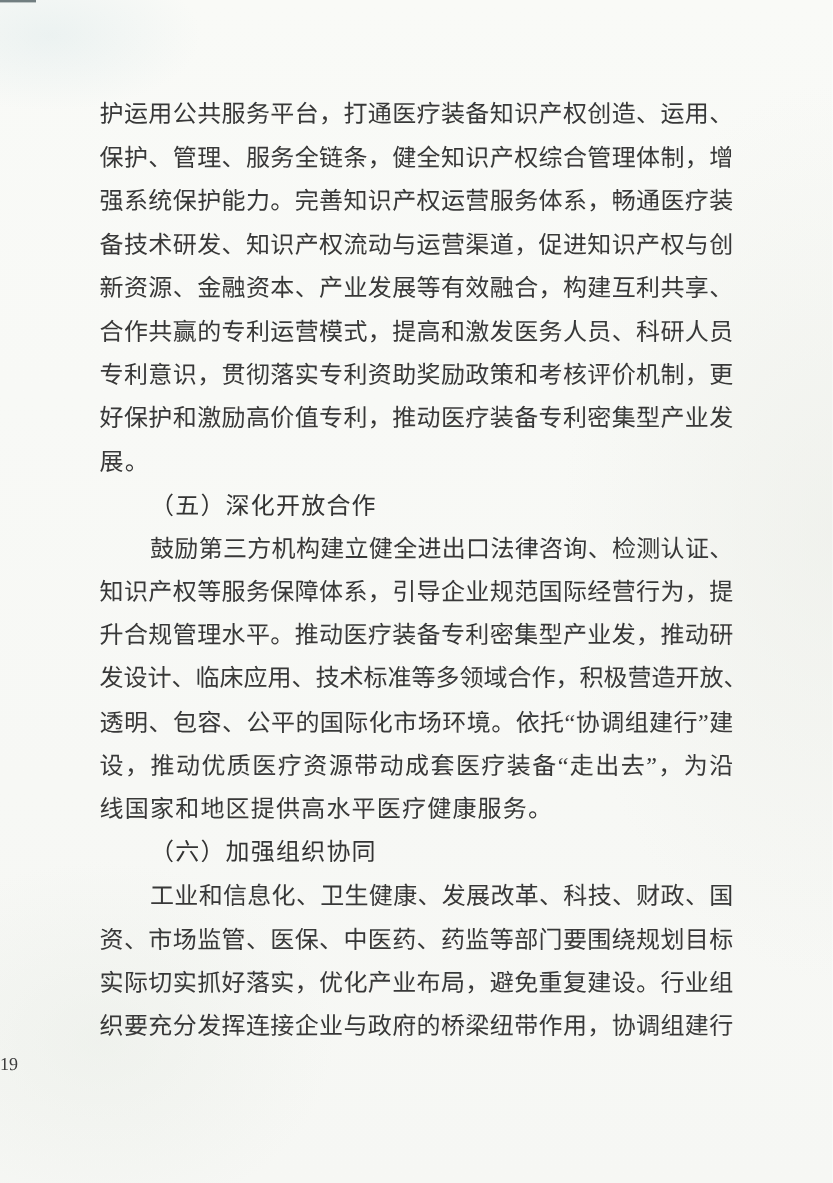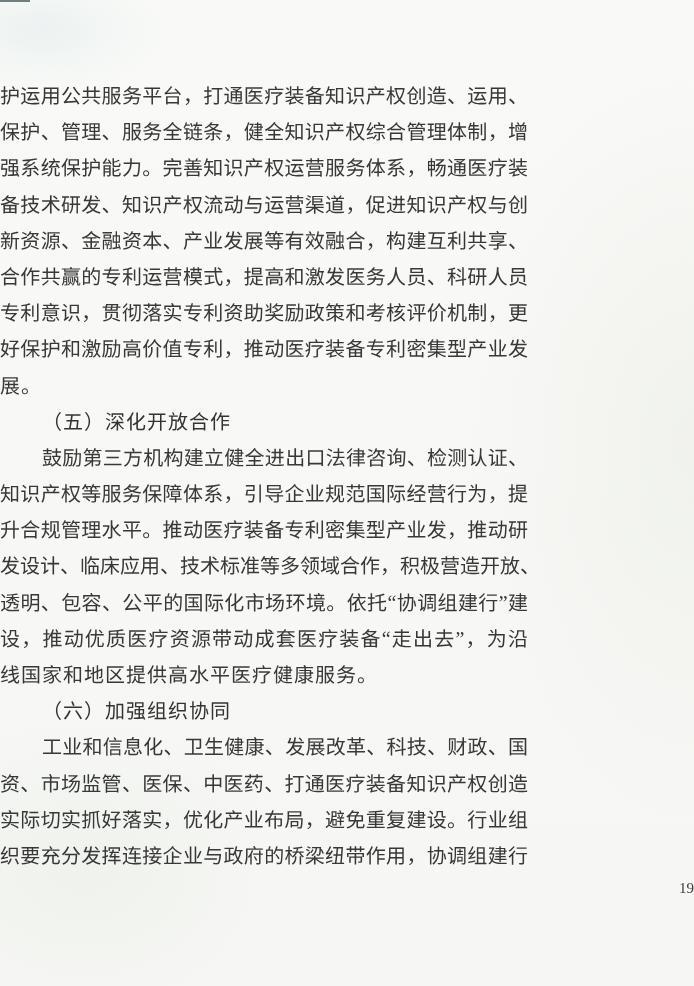--- a/index.html
+++ b/index.html
@@ -24,20 +24,21 @@
     position: absolute;
     top: 0;
     left: 0;
     width: 30px;
     height: 2px;
     background: #46555a;
     opacity: 0.75;
   }
   .body-col {
     padding-top: 78px;
+    margin-left: 83px;
     width: 528px;
   }
   .line {
     height: 36.2px;
     line-height: 36.2px;
     font-size: 20px;
     white-space: nowrap;
     color: #383838;
     text-rendering: optimizeLegibility;
   }
@@ -53,21 +54,21 @@
   }
   .l-indent {
     text-indent: 42px;
   }
   .heading {
     color: #333333;
   }
   .page-number {
     margin-top: 4px;
     width: 694px;
-    text-align: right;
+    text-align: left;
     font-size: 15px;
     line-height: 20px;
     color: #3c3c3c;
   }
 </style>
 </head>
 <body>
 
 <div class="page">
   <div class="scan-artifact-topleft"></div>
@@ -85,19 +86,19 @@
     <div class="line l-plain l-indent heading">（五）深化开放合作</div>
     <div class="line l-fill l-indent">鼓励第三方机构建立健全进出口法律咨询、检测认证、</div>
     <div class="line l-fill">知识产权等服务保障体系，引导企业规范国际经营行为，提</div>
     <div class="line l-fill">升合规管理水平。推动医疗装备专利密集型产业发，推动研</div>
     <div class="line l-fill">发设计、临床应用、技术标准等多领域合作，积极营造开放、</div>
     <div class="line l-fill">透明、包容、公平的国际化市场环境。依托“协调组建行”建</div>
     <div class="line l-fill">设，推动优质医疗资源带动成套医疗装备“走出去”，为沿</div>
     <div class="line l-plain">线国家和地区提供高水平医疗健康服务。</div>
     <div class="line l-plain l-indent heading">（六）加强组织协同</div>
     <div class="line l-fill l-indent">工业和信息化、卫生健康、发展改革、科技、财政、国</div>
-    <div class="line l-fill">资、市场监管、医保、中医药、打通医疗装备知识产权创造</div>
+    <div class="line l-fill">资、市场监管、医保、中医药、药监等部门要围绕规划目标</div>
     <div class="line l-fill">实际切实抓好落实，优化产业布局，避免重复建设。行业组</div>
     <div class="line l-fill">织要充分发挥连接企业与政府的桥梁纽带作用，协调组建行</div>
   </div>
 
   <div class="page-number">19</div>
 </div>
 
 </body></html>

